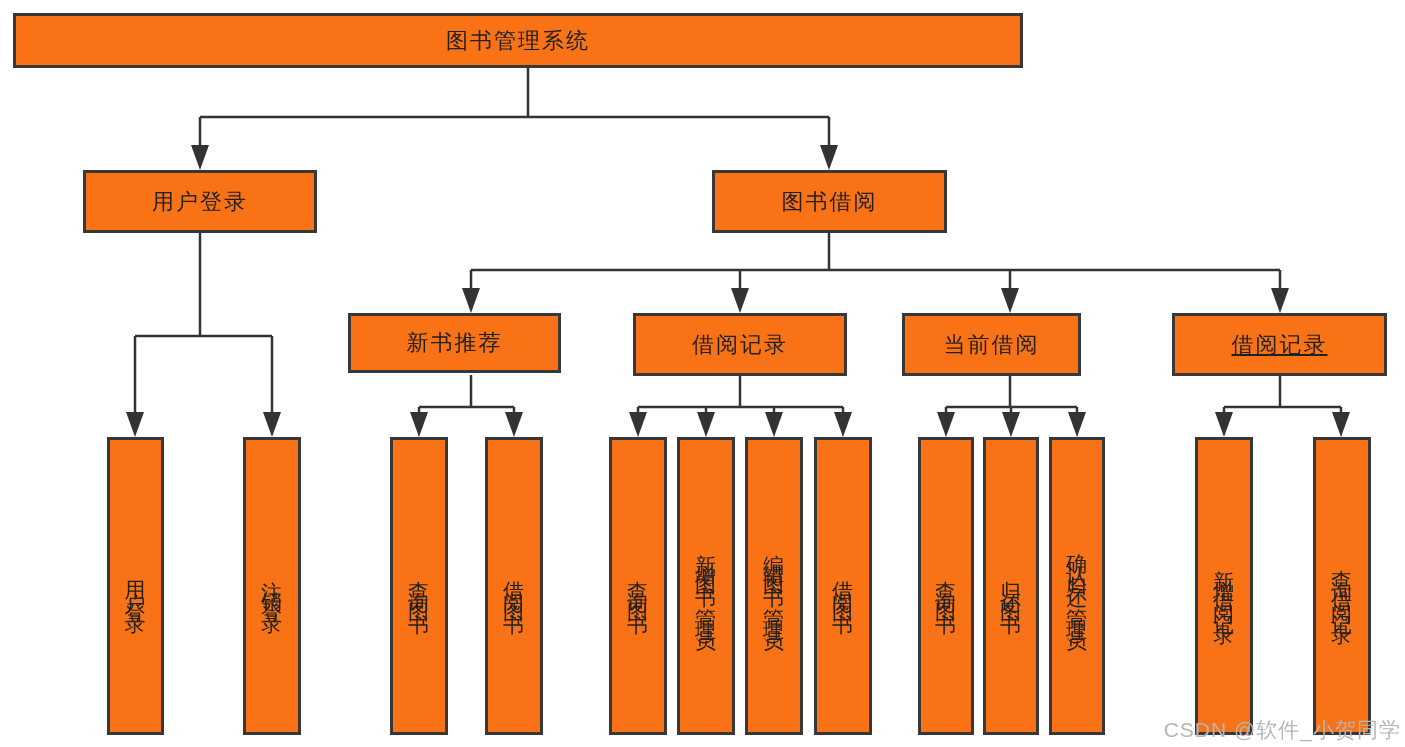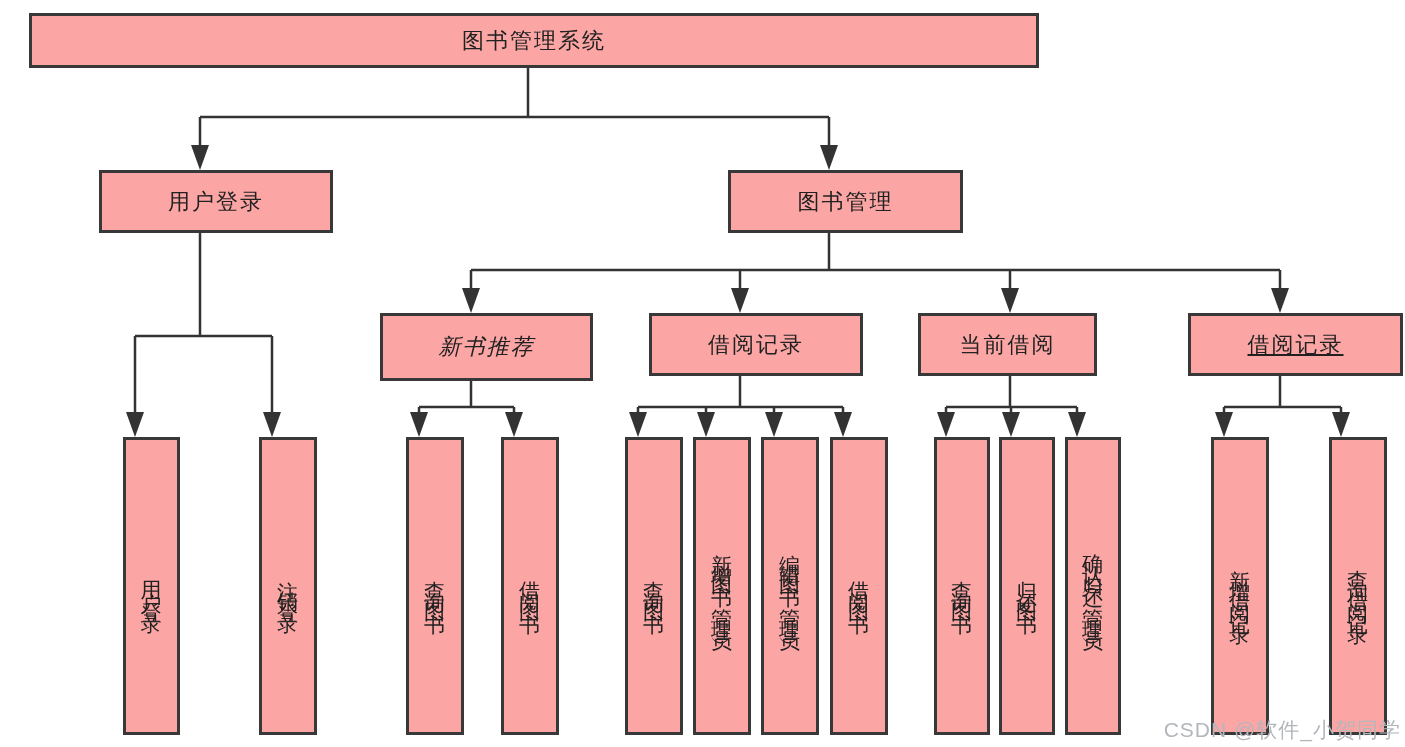--- a/index.html
+++ b/index.html
@@ -29,27 +29,26 @@
   }
   .connectors path {
     stroke: var(--color-line);
     stroke-width: 2.5;
     fill: none;
   }
   .connectors polygon { fill: var(--color-line); stroke: none; }
   .node {
     position: absolute;
     border: 3px solid var(--color-box_border);
-    background: #fca5a5;
+    background: #f97316;
     display: flex;
     align-items: center;
     justify-content: center;
     color: var(--color-text);
     z-index: 2;
-    margin-left: 16px;
   }
   .node .hlabel {
     font-size: 22px;
     letter-spacing: 2px;
     white-space: nowrap;
     line-height: 1;
   }
   .vnode { top: 437px; height: 298px; }
   .vnode .vlabel {
     writing-mode: vertical-rl;
@@ -66,21 +65,21 @@
     color: var(--color-watermark);
     letter-spacing: 1px;
     z-index: 3;
     white-space: nowrap;
     text-align: right;
   }
   
   #n-root          { left: 13px;   top: 13px;  width: 1010px; height: 55px; }
   #n-user-login    { left: 83px;   top: 170px; width: 234px;  height: 63px; }
   #n-book-mgmt     { left: 712px;  top: 170px; width: 235px;  height: 63px; }
-  #n-new-book-rec  { left: 364px;  top: 313px; width: 213px;  height: 68px; font-style: italic; }
+  #n-new-book-rec  { left: 348px;  top: 313px; width: 213px;  height: 60px; }
   #n-book-borrow   { left: 633px;  top: 313px; width: 214px;  height: 63px; }
   #n-current-brw   { left: 902px;  top: 313px; width: 179px;  height: 63px; }
   #n-borrow-rec    { left: 1172px; top: 313px; width: 215px;  height: 63px; text-decoration: underline; }
   #lf-login        { left: 107px;  width: 57px; }
   #lf-logout       { left: 243px;  width: 58px; }
   #lf-query-1      { left: 390px;  width: 58px; }
   #lf-borrow-1     { left: 485px;  width: 58px; }
   #lf-query-2      { left: 609px;  width: 58px; }
   #lf-add-book     { left: 677px;  width: 58px; }
   #lf-edit-book    { left: 745px;  width: 58px; }
@@ -133,21 +132,21 @@
   </svg>
 
   <div class="node" id="n-root">
     <span class="hlabel">图书管理系统</span>
   </div>
 
   <div class="node" id="n-user-login">
     <span class="hlabel">用户登录</span>
   </div>
   <div class="node" id="n-book-mgmt">
-    <span class="hlabel">图书管理</span>
+    <span class="hlabel">图书借阅</span>
   </div>
 
   <div class="node" id="n-new-book-rec">
     <span class="hlabel">新书推荐</span>
   </div>
   <div class="node" id="n-book-borrow">
     <span class="hlabel">借阅记录</span>
   </div>
   <div class="node" id="n-current-brw">
     <span class="hlabel">当前借阅</span>

